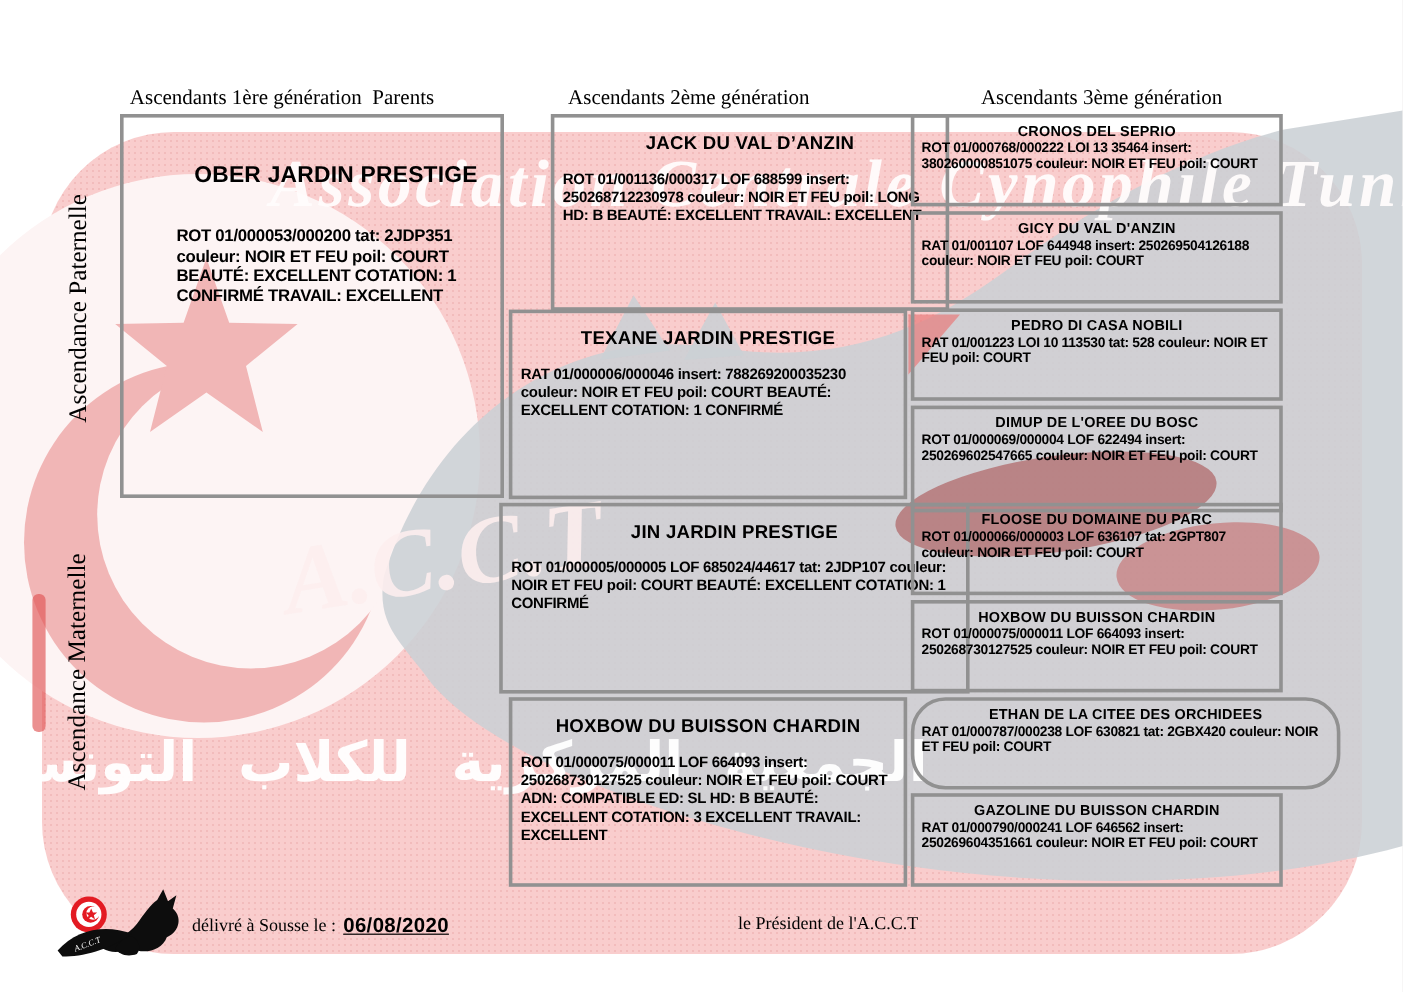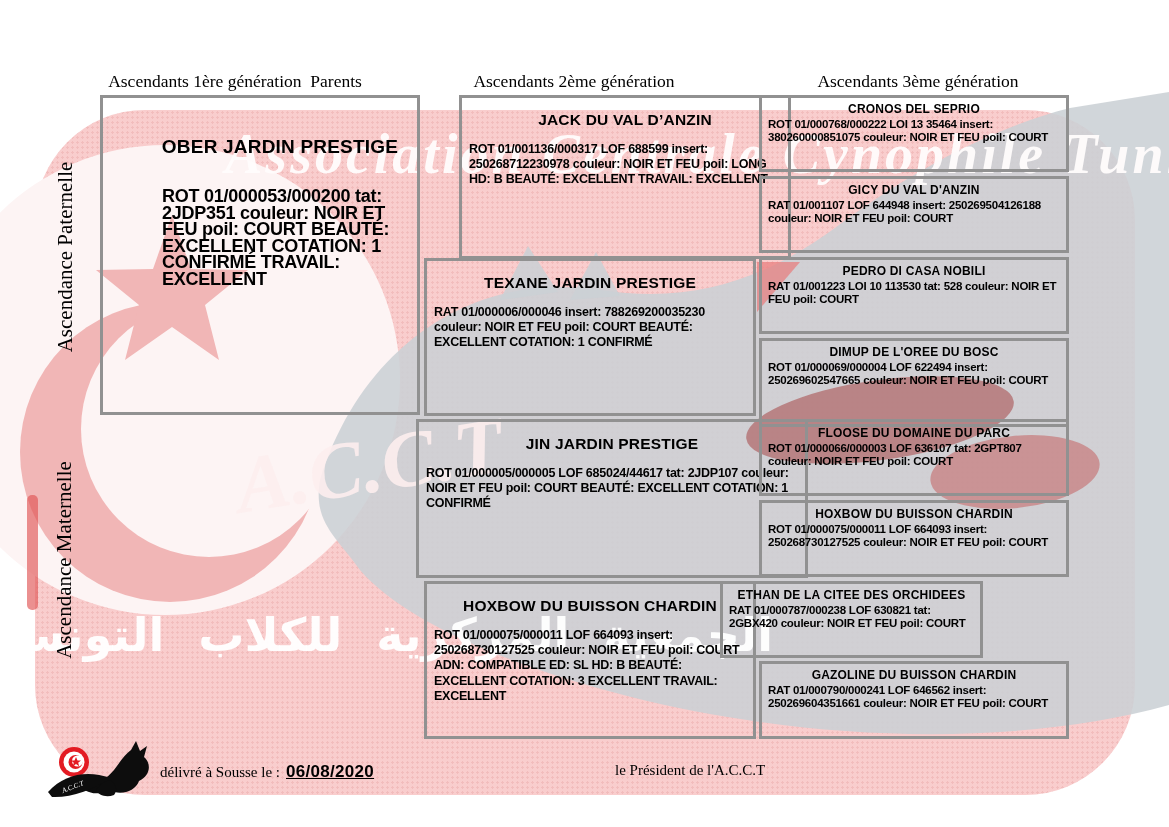--- a/index.html
+++ b/index.html
@@ -39,21 +39,21 @@
   .vlabel{
     position:absolute;width:220px;height:24px;text-align:center;
     font-family:"Liberation Serif",serif;font-size:21px;white-space:nowrap;
     transform:rotate(-90deg);
   }
   
   .cell{position:absolute;border:3px solid #919191;box-sizing:border-box;background:transparent;}
   .name{text-align:center;font-weight:bold;letter-spacing:0.2px;}
   .details{font-weight:bold;letter-spacing:-0.25px;text-align:left;}
   .g1 .name{font-size:19px;margin-top:38px;}
-  .g1 .details{font-size:18px;line-height:16.5px;margin:30px 9px 0 19px;}
+  .g1 .details{font-size:14px;line-height:16.5px;margin:30px 9px 0 4px;}
   .g2 .name{font-size:15.5px;margin-top:13px;}
   .g2 .details{font-size:12.5px;line-height:15.2px;margin:13px 7px 0 7px;}
   .g3 .name{font-size:12px;margin-top:4px;}
   .g3 .details{font-size:11.5px;line-height:13.4px;margin:2px 6px 0 6px;}
   
   .foot-issued{position:absolute;left:160px;top:764px;font-family:"Liberation Serif",serif;font-size:15px;}
   .foot-date{position:absolute;left:286px;top:762px;font-size:17px;font-weight:bold;letter-spacing:0.3px;text-decoration:underline;}
   .foot-president{position:absolute;left:615px;top:762px;font-family:"Liberation Serif",serif;font-size:15px;}
   .foot-logo{position:absolute;left:36px;top:740px;width:130px;height:70px;}
 </style>
@@ -137,21 +137,21 @@
     <div class="details">ROT 01/000069/000004 LOF 622494 insert: 250269602547665 couleur: NOIR ET FEU poil: COURT</div>
   </div>
   <div class="cell g3" style="left:759px;top:419px;width:310px;height:77px;">
     <div class="name">FLOOSE DU DOMAINE DU PARC</div>
     <div class="details">ROT 01/000066/000003 LOF 636107 tat: 2GPT807 couleur: NOIR ET FEU poil: COURT</div>
   </div>
   <div class="cell g3" style="left:759px;top:500px;width:310px;height:77px;">
     <div class="name">HOXBOW DU BUISSON CHARDIN</div>
     <div class="details">ROT 01/000075/000011 LOF 664093 insert: 250268730127525 couleur: NOIR ET FEU poil: COURT</div>
   </div>
-  <div class="cell g3" style="left:720px;top:581px;width:263px;height:77px;">
+  <div class="cell g3" style="left:759px;top:581px;width:358px;height:77px;border-radius:29px;">
     <div class="name">ETHAN DE LA CITEE DES ORCHIDEES</div>
     <div class="details">RAT 01/000787/000238 LOF 630821 tat: 2GBX420 couleur: NOIR ET FEU poil: COURT</div>
   </div>
   <div class="cell g3" style="left:759px;top:661px;width:310px;height:78px;">
     <div class="name">GAZOLINE DU BUISSON CHARDIN</div>
     <div class="details">RAT 01/000790/000241 LOF 646562 insert: 250269604351661 couleur: NOIR ET FEU poil: COURT</div>
   </div>
 
   <svg class="foot-logo" viewBox="0 0 130 70" aria-hidden="true">
 

